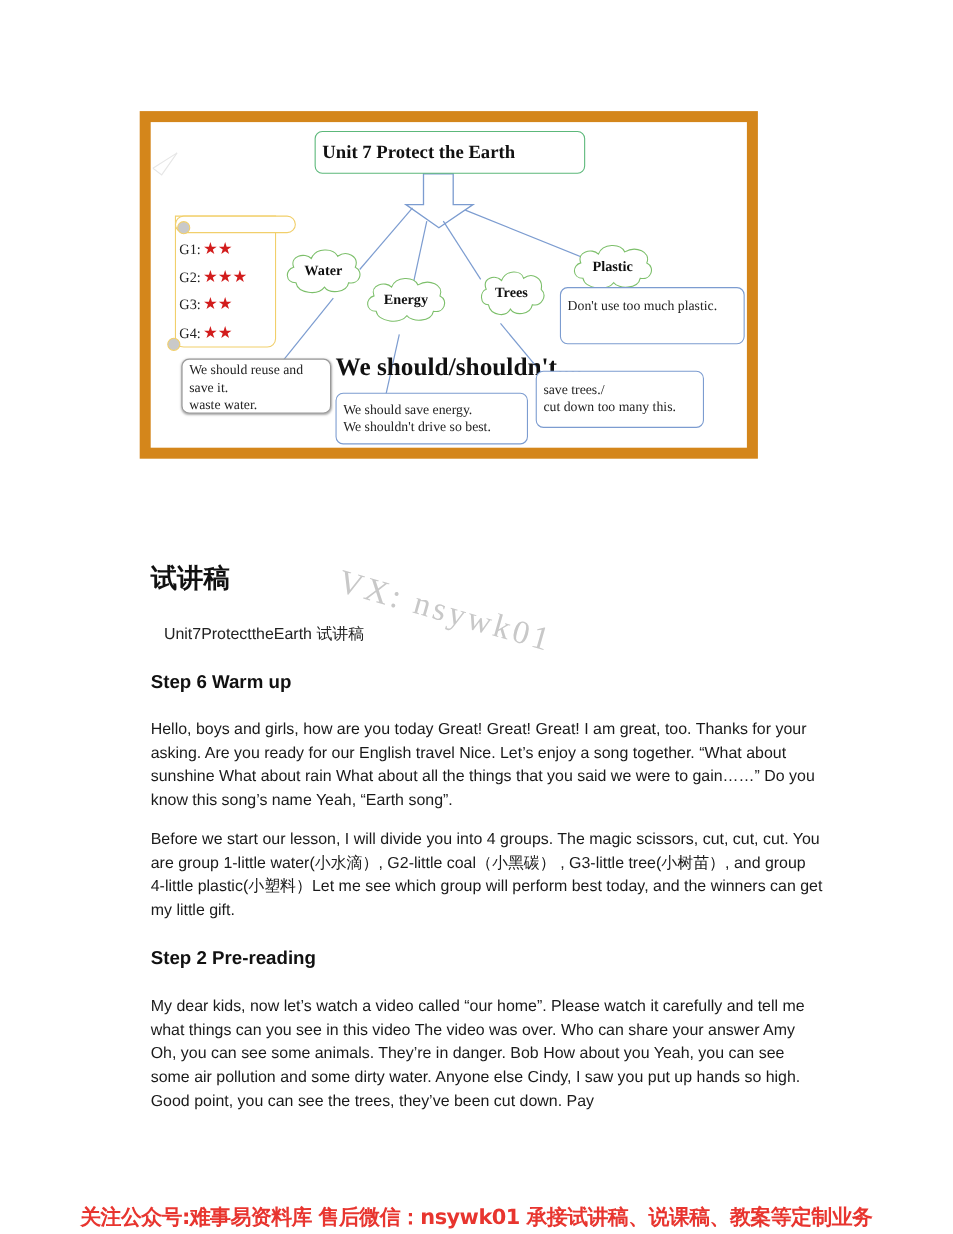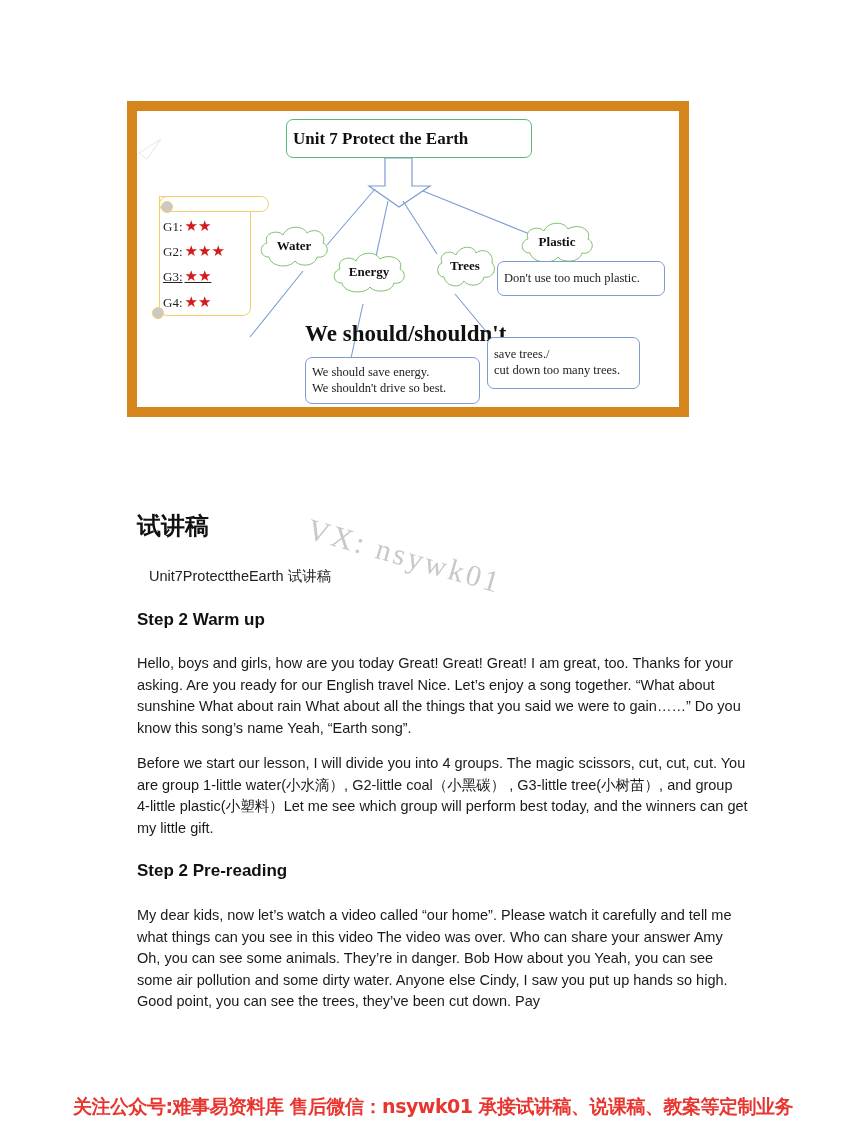--- a/index.html
+++ b/index.html
@@ -60,21 +60,21 @@
     <div class="scroll-top"></div>
     <div class="curl" style="left:24px;top:90px;"></div>
     <div class="curl" style="left:15px;top:196px;"></div>
 
     <div class="g-row" style="top:106px;">
       <span>G1:</span><span class="star">★★</span>
     </div>
     <div class="g-row" style="top:131px;">
       <span>G2:</span><span class="star">★★★</span>
     </div>
-    <div class="g-row" style="top:156px;text-decoration:underline;">
+    <div class="g-row" style="top:156px;">
       <span>G3:</span><span class="star">★★</span>
     </div>
     <div class="g-row" style="top:182px;">
       <span>G4:</span><span class="star">★★</span>
     </div>
 
     <div class="cloud" style="left:120px;top:112px;width:74px;height:46px;">
       <svg width="74" height="46">
           <path d="M12,34 C2,34 2,22 10,20 C6,10 20,6 26,12 C30,2 46,2 50,10 C58,4 70,10 66,20 C74,24 70,36 60,34 C58,44 42,44 38,38 C32,46 14,44 12,34 Z" fill="#fff" stroke="#7cbf6a" stroke-width="1"></path>
         </svg>
@@ -92,44 +92,49 @@
         </svg>
       <span>Trees</span>
     </div>
     <div class="cloud" style="left:381px;top:108px;width:78px;height:46px;">
       <svg width="78" height="46">
           <path d="M12,34 C2,34 2,22 10,20 C6,10 20,6 26,12 C30,2 46,2 50,10 C60,4 74,10 70,20 C78,24 74,36 64,34 C62,44 44,44 40,38 C34,46 14,44 12,34 Z" fill="#fff" stroke="#7cbf6a" stroke-width="1"></path>
         </svg>
       <span>Plastic</span>
     </div>
 
-    <div class="note" style="left:360px;top:150px;width:168px;height:35px;padding-top:8px;">
+    <div class="note" style="left:372px;top:150px;width:168px;height:52px;padding-top:8px;">
       <div>Don't use too much plastic.</div>
     </div>
 
+    <div class="note gray" style="left:28px;top:215px;width:136px;height:50px;padding-top:1px;">
+      <div>We should reuse and</div>
+      <div>save it.</div>
+      <div>waste water.</div>
+    </div>
 
     <div class="should">We should/shouldn't....</div>
 
     <div class="note" style="left:168px;top:246px;width:175px;height:47px;padding-top:6px;">
       <div>We should save energy.</div>
       <div>We shouldn't drive so best.</div>
     </div>
 
     <div class="note" style="left:350px;top:226px;width:153px;height:52px;padding-top:8px;">
       <div>save trees./</div>
-      <div>cut down too many trees.</div>
+      <div>cut down too many this.</div>
     </div>
   </div>
 </div>
 
 <div class="watermark">VX: nsywk01</div>
 
 <div class="content h1">试讲稿</div>
 <div class="content sub">Unit7ProtecttheEarth 试讲稿</div>
 
-<div class="content h2" style="top:610px;">Step 2 Warm up</div>
+<div class="content h2" style="top:610px;">Step 6 Warm up</div>
 <div class="content para" style="top:653px;">Hello, boys and girls, how are you today Great! Great! Great! I am great, too. Thanks for your asking. Are you ready for our English travel Nice. Let’s enjoy a song together. “What about sunshine What about rain What about all the things that you said we were to gain……” Do you know this song’s name Yeah, “Earth song”.</div>
 <div class="content para" style="top:753px;">Before we start our lesson, I will divide you into 4 groups. The magic scissors, cut, cut, cut. You are group 1-little water(小水滴）, G2-little coal（小黑碳） , G3-little tree(小树苗）, and group 4-little plastic(小塑料）Let me see which group will perform best today, and the winners can get my little gift.</div>
 
 <div class="content h2" style="top:861px;">Step 2 Pre-reading</div>
 <div class="content para" style="top:905px;">My dear kids, now let’s watch a video called “our home”. Please watch it carefully and tell me what things can you see in this video The video was over. Who can share your answer Amy Oh, you can see some animals. They’re in danger. Bob How about you Yeah, you can see some air pollution and some dirty water. Anyone else Cindy, I saw you put up hands so high. Good point, you can see the trees, they’ve been cut down. Pay</div>
 
 <div class="footer">关注公众号:难事易资料库  售后微信：nsywk01   承接试讲稿、说课稿、教案等定制业务</div>
 
 </body></html>

